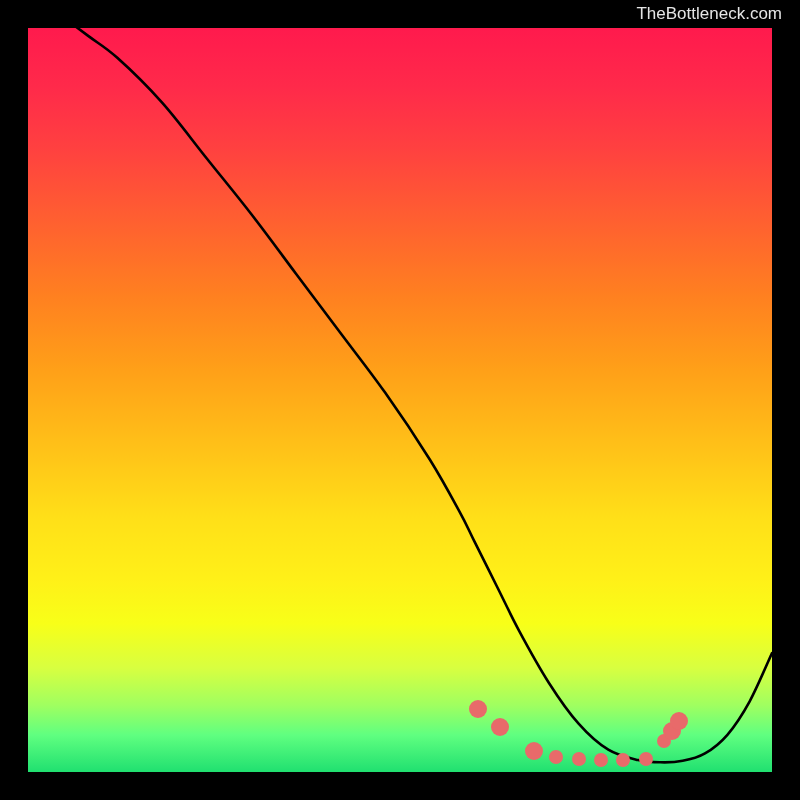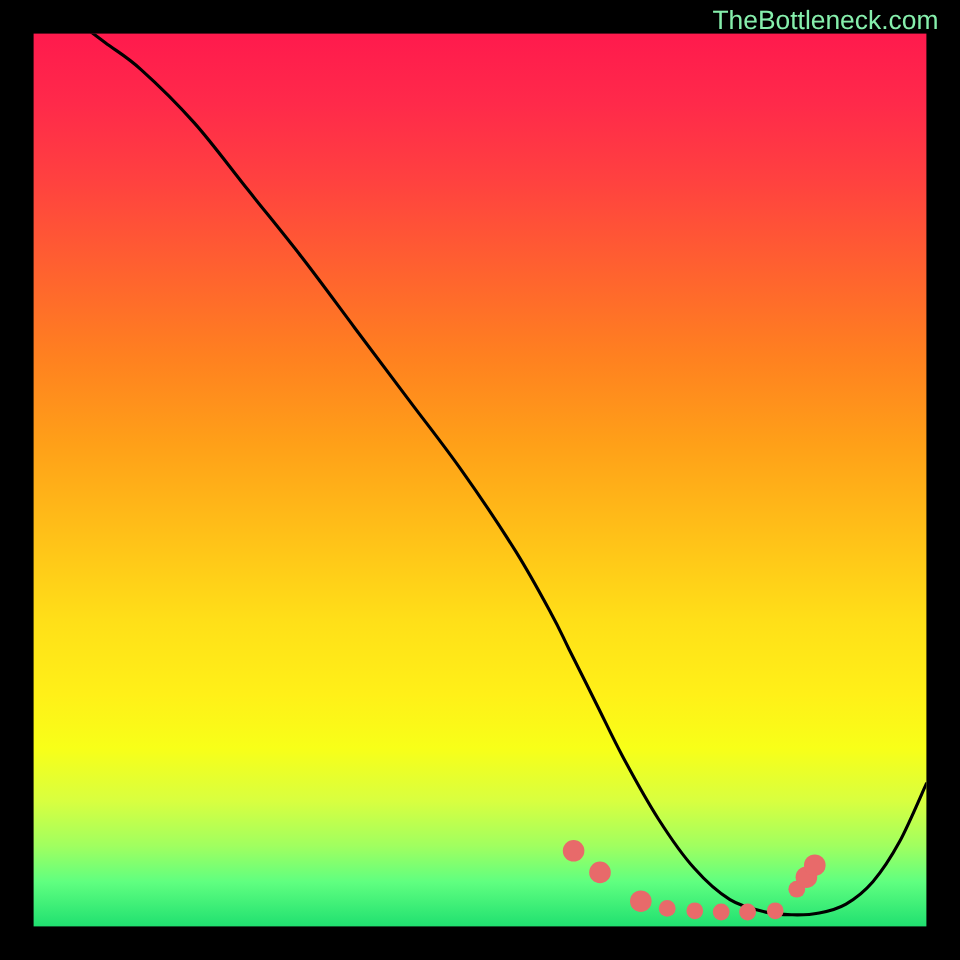--- a/index.html
+++ b/index.html
@@ -8,22 +8,22 @@
     height: 800px;
     background: #000;
     font-family: Arial, sans-serif;
     position: relative;
     overflow: hidden;
   }
   .watermark {
     position: absolute;
     top: 4px;
     right: 18px;
-    color: #86efac;
-    font-size: 22px;
+    color: #e5e5e5;
+    font-size: 17px;
     font-weight: 500;
     z-index: 10;
   }
   .plot-area {
     position: absolute;
     left: 28px;
     top: 28px;
     width: 744px;
     height: 744px;
     background: linear-gradient(to bottom,

